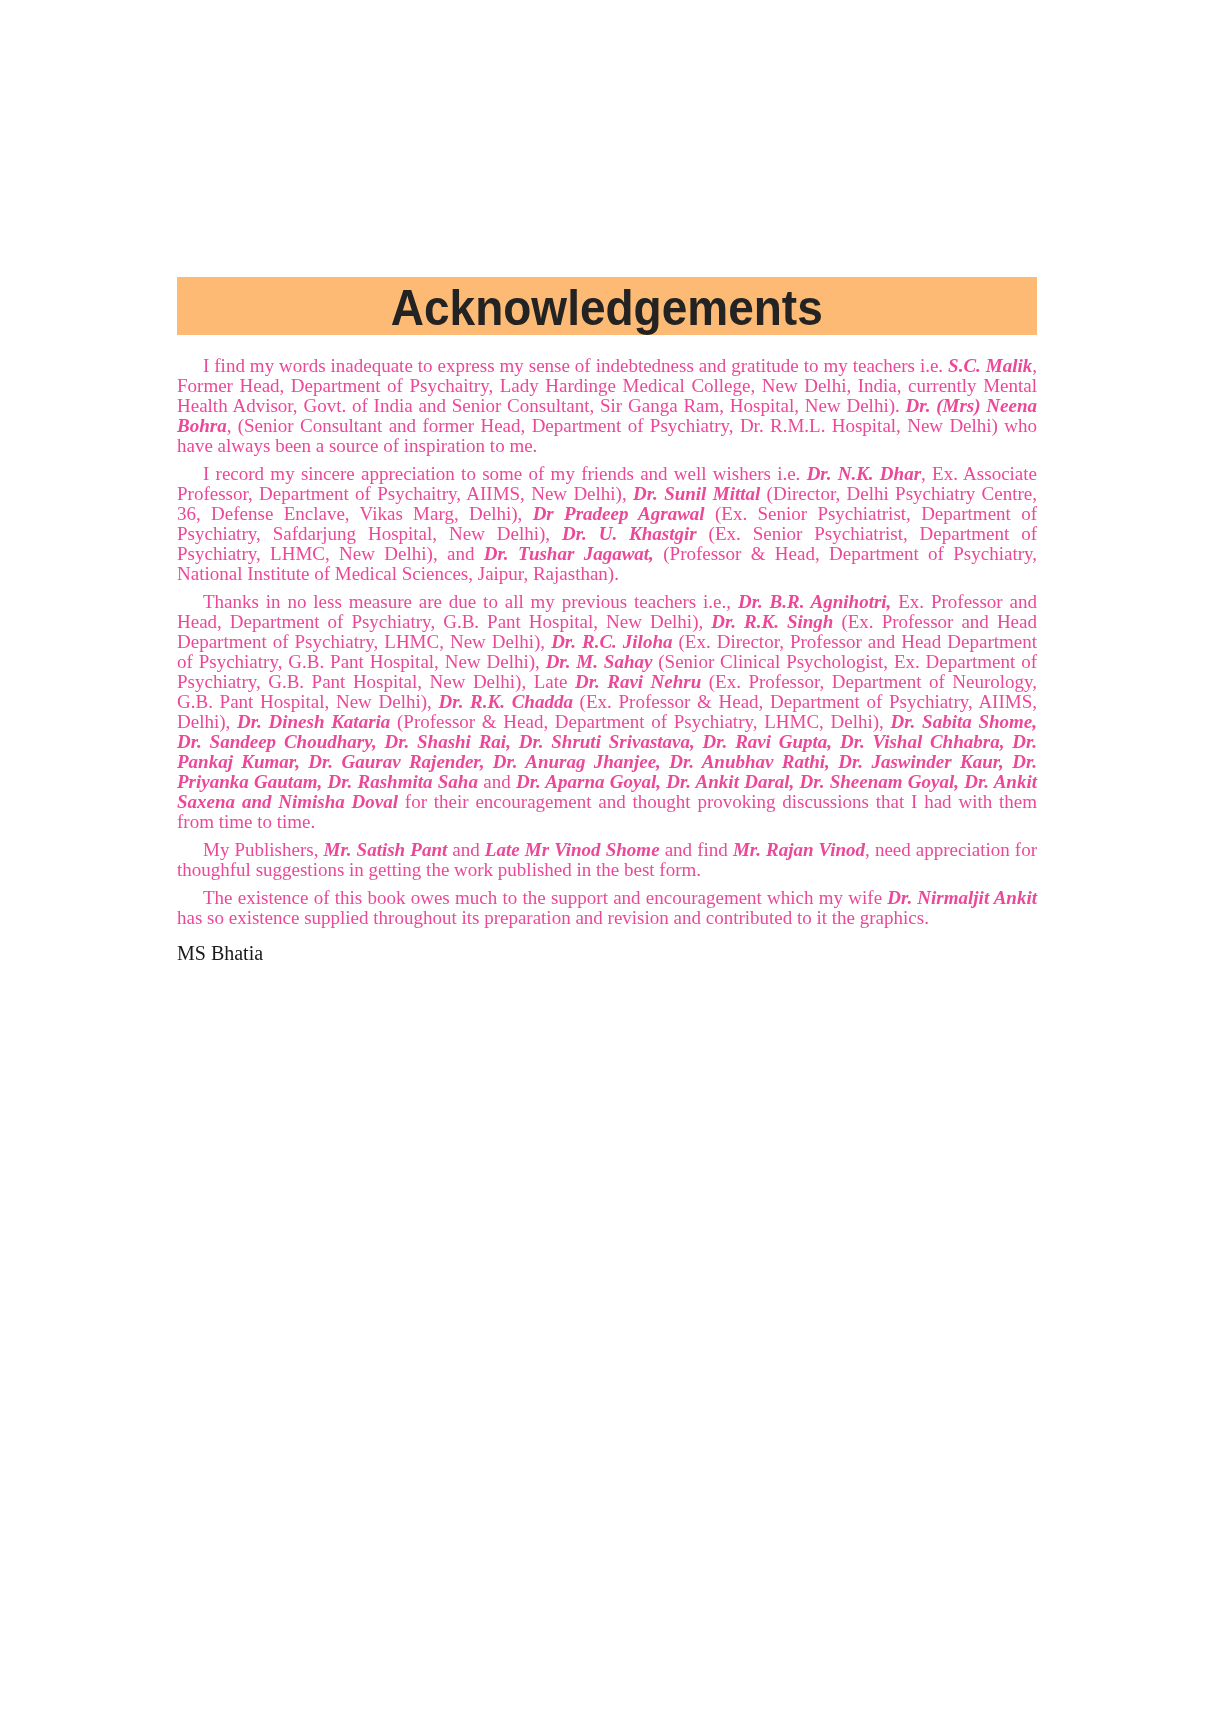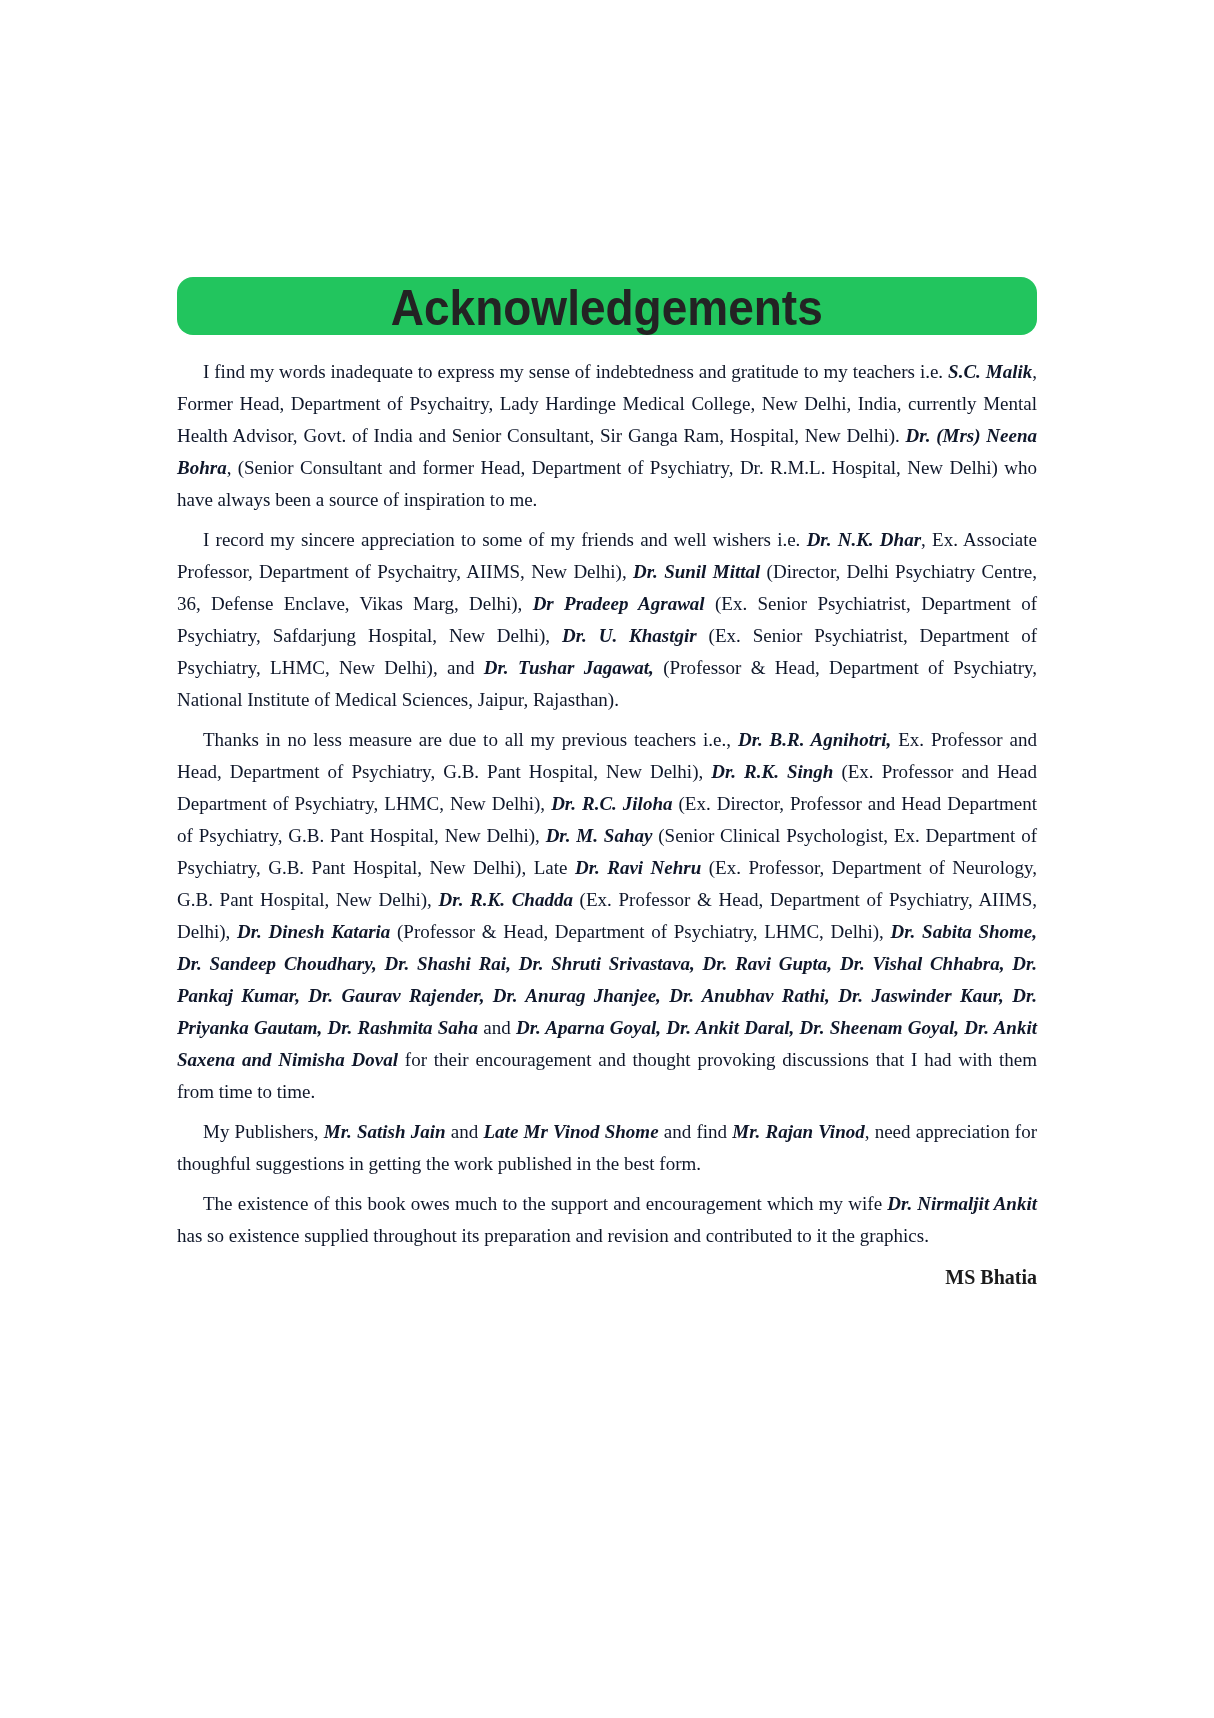--- a/index.html
+++ b/index.html
@@ -31,51 +31,50 @@
     line-height: 1;
     color: #232323;
     display: inline-block;
     transform: scaleX(0.92);
     white-space: nowrap;
     padding-top: 4px;
   }
   .body-text {
     margin-top: 21px;
     font-size: 19px;
-    line-height: 32px;
-    color: #0f172a;
+    line-height: 20px;
+    color: #ec4899;
     text-align: justify;
   }
   .body-text p.para {
     margin: 0 0 8px 0;
     text-indent: 26px;
   }
   .bi { font-weight: bold; font-style: italic; }
   .signature {
     margin-top: 14px;
-    text-align: right;
-    font-weight: bold;
+    font-weight: normal;
     font-size: 20px;
     color: #1b1b1b;
   }
 </style>
 </head>
 <body>
 
 <div class="page">
   <div class="content">
 
-    <div class="title-band" style="background: #22c55e; border-radius: 16px;">
+    <div class="title-band" style="background: #fdba74;">
       <span class="title-text">Acknowledgements</span>
     </div>
 
     <div class="body-text">
         <p class="para"><span>I find my words inadequate to express my sense of indebtedness and gratitude to my teachers i.e. </span><span class="bi">S.C. Malik</span><span>, Former Head, Department of Psychaitry, Lady Hardinge Medical College, New Delhi, India, currently Mental Health Advisor, Govt. of India and Senior Consultant, Sir Ganga Ram, Hospital, New Delhi). </span><span class="bi">Dr. (Mrs) Neena Bohra</span><span>, (Senior Consultant and former Head, Department of Psychiatry, Dr. R.M.L. Hospital, New Delhi) who have always been a source of inspiration to me.</span></p>
         <p class="para"><span>I record my sincere appreciation to some of my friends and well wishers i.e. </span><span class="bi">Dr. N.K. Dhar</span><span>, Ex. Associate Professor, Department of Psychaitry, AIIMS, New Delhi), </span><span class="bi">Dr. Sunil Mittal</span><span> (Director, Delhi Psychiatry Centre, 36, Defense Enclave, Vikas Marg, Delhi), </span><span class="bi">Dr Pradeep Agrawal</span><span> (Ex. Senior Psychiatrist, Department of Psychiatry, Safdarjung Hospital, New Delhi), </span><span class="bi">Dr. U. Khastgir</span><span> (Ex. Senior Psychiatrist, Department of Psychiatry, LHMC, New Delhi), and </span><span class="bi">Dr. Tushar Jagawat,</span><span> (Professor &amp; Head, Department of Psychiatry, National Institute of Medical Sciences, Jaipur, Rajasthan).</span></p>
         <p class="para"><span>Thanks in no less measure are due to all my previous teachers i.e., </span><span class="bi">Dr. B.R. Agnihotri,</span><span> Ex. Professor and Head, Department of Psychiatry, G.B. Pant Hospital, New Delhi), </span><span class="bi">Dr. R.K. Singh</span><span> (Ex. Professor and Head Department of Psychiatry, LHMC, New Delhi), </span><span class="bi">Dr. R.C. Jiloha</span><span> (Ex. Director, Professor and Head Department of Psychiatry, G.B. Pant Hospital, New Delhi), </span><span class="bi">Dr. M. Sahay</span><span> (Senior Clinical Psychologist, Ex. Department of Psychiatry, G.B. Pant Hospital, New Delhi), Late </span><span class="bi">Dr. Ravi Nehru</span><span> (Ex. Professor, Department of Neurology, G.B. Pant Hospital, New Delhi), </span><span class="bi">Dr. R.K. Chadda</span><span>  (Ex. Professor &amp; Head, Department of Psychiatry, AIIMS, Delhi),  </span><span class="bi">Dr. Dinesh Kataria</span><span> (Professor &amp; Head, Department of  Psychiatry, LHMC, Delhi),  </span><span class="bi">Dr. Sabita Shome, Dr. Sandeep Choudhary, Dr. Shashi Rai, Dr. Shruti Srivastava, Dr. Ravi Gupta,  Dr. Vishal Chhabra, Dr. Pankaj Kumar, Dr. Gaurav Rajender, Dr. Anurag Jhanjee, Dr. Anubhav Rathi, Dr. Jaswinder Kaur, Dr. Priyanka Gautam, Dr. Rashmita Saha</span><span> and </span><span class="bi">Dr. Aparna Goyal, Dr. Ankit Daral, Dr. Sheenam Goyal, Dr. Ankit Saxena and Nimisha Doval</span><span> for their encouragement and thought provoking discussions that I had with them from time to time.</span></p>
-        <p class="para"><span>My Publishers, </span><span class="bi">Mr. Satish Jain</span><span> and </span><span class="bi">Late Mr Vinod Shome</span><span> and find </span><span class="bi">Mr. Rajan Vinod</span><span>, need appreciation for thoughful suggestions in getting the work published in the best form.</span></p>
+        <p class="para"><span>My Publishers, </span><span class="bi">Mr. Satish Pant</span><span> and </span><span class="bi">Late Mr Vinod Shome</span><span> and find </span><span class="bi">Mr. Rajan Vinod</span><span>, need appreciation for thoughful suggestions in getting the work published in the best form.</span></p>
         <p class="para"><span>The existence of this book owes much to the support and encouragement which my wife </span><span class="bi">Dr. Nirmaljit Ankit</span><span> has so existence supplied throughout its preparation and revision and contributed to it the graphics.</span></p>
       </div>
 
     <div class="signature">MS Bhatia</div>
 
   </div>
 </div>
 
 </body></html>

